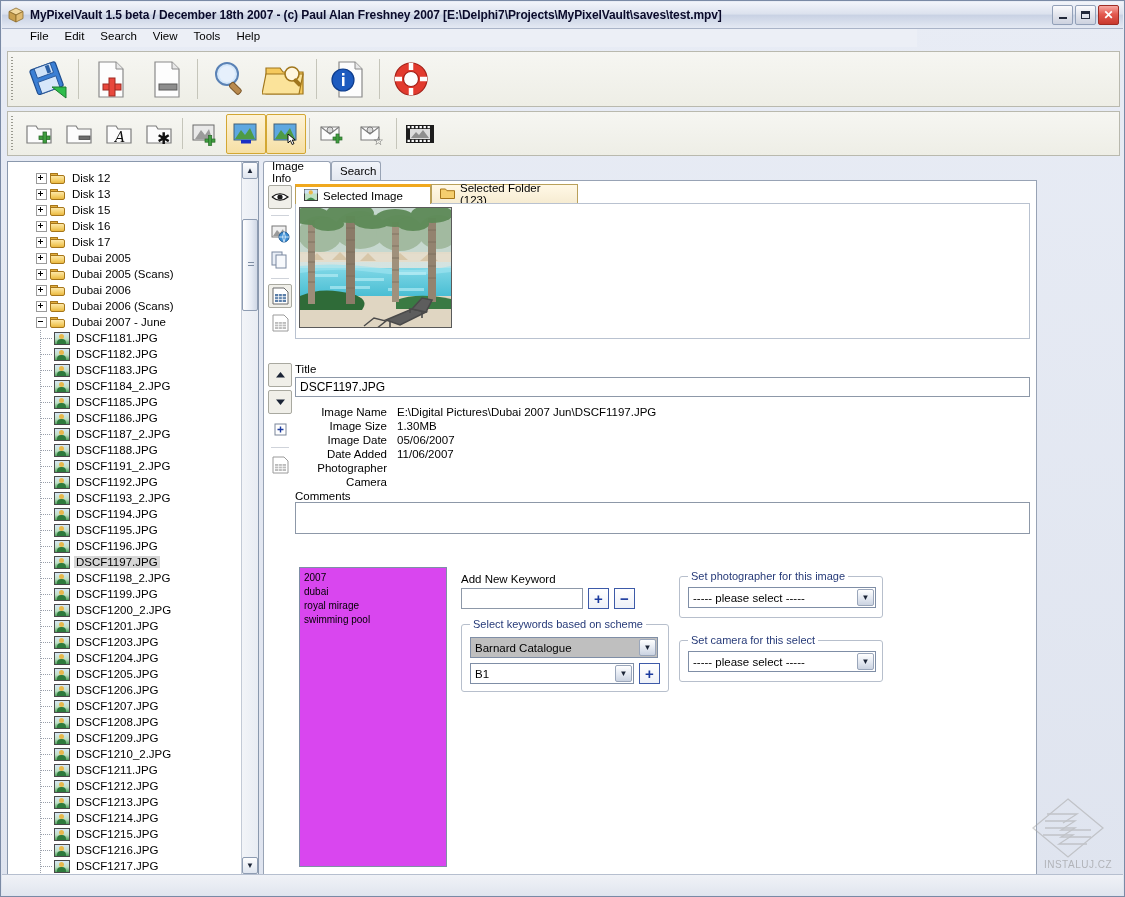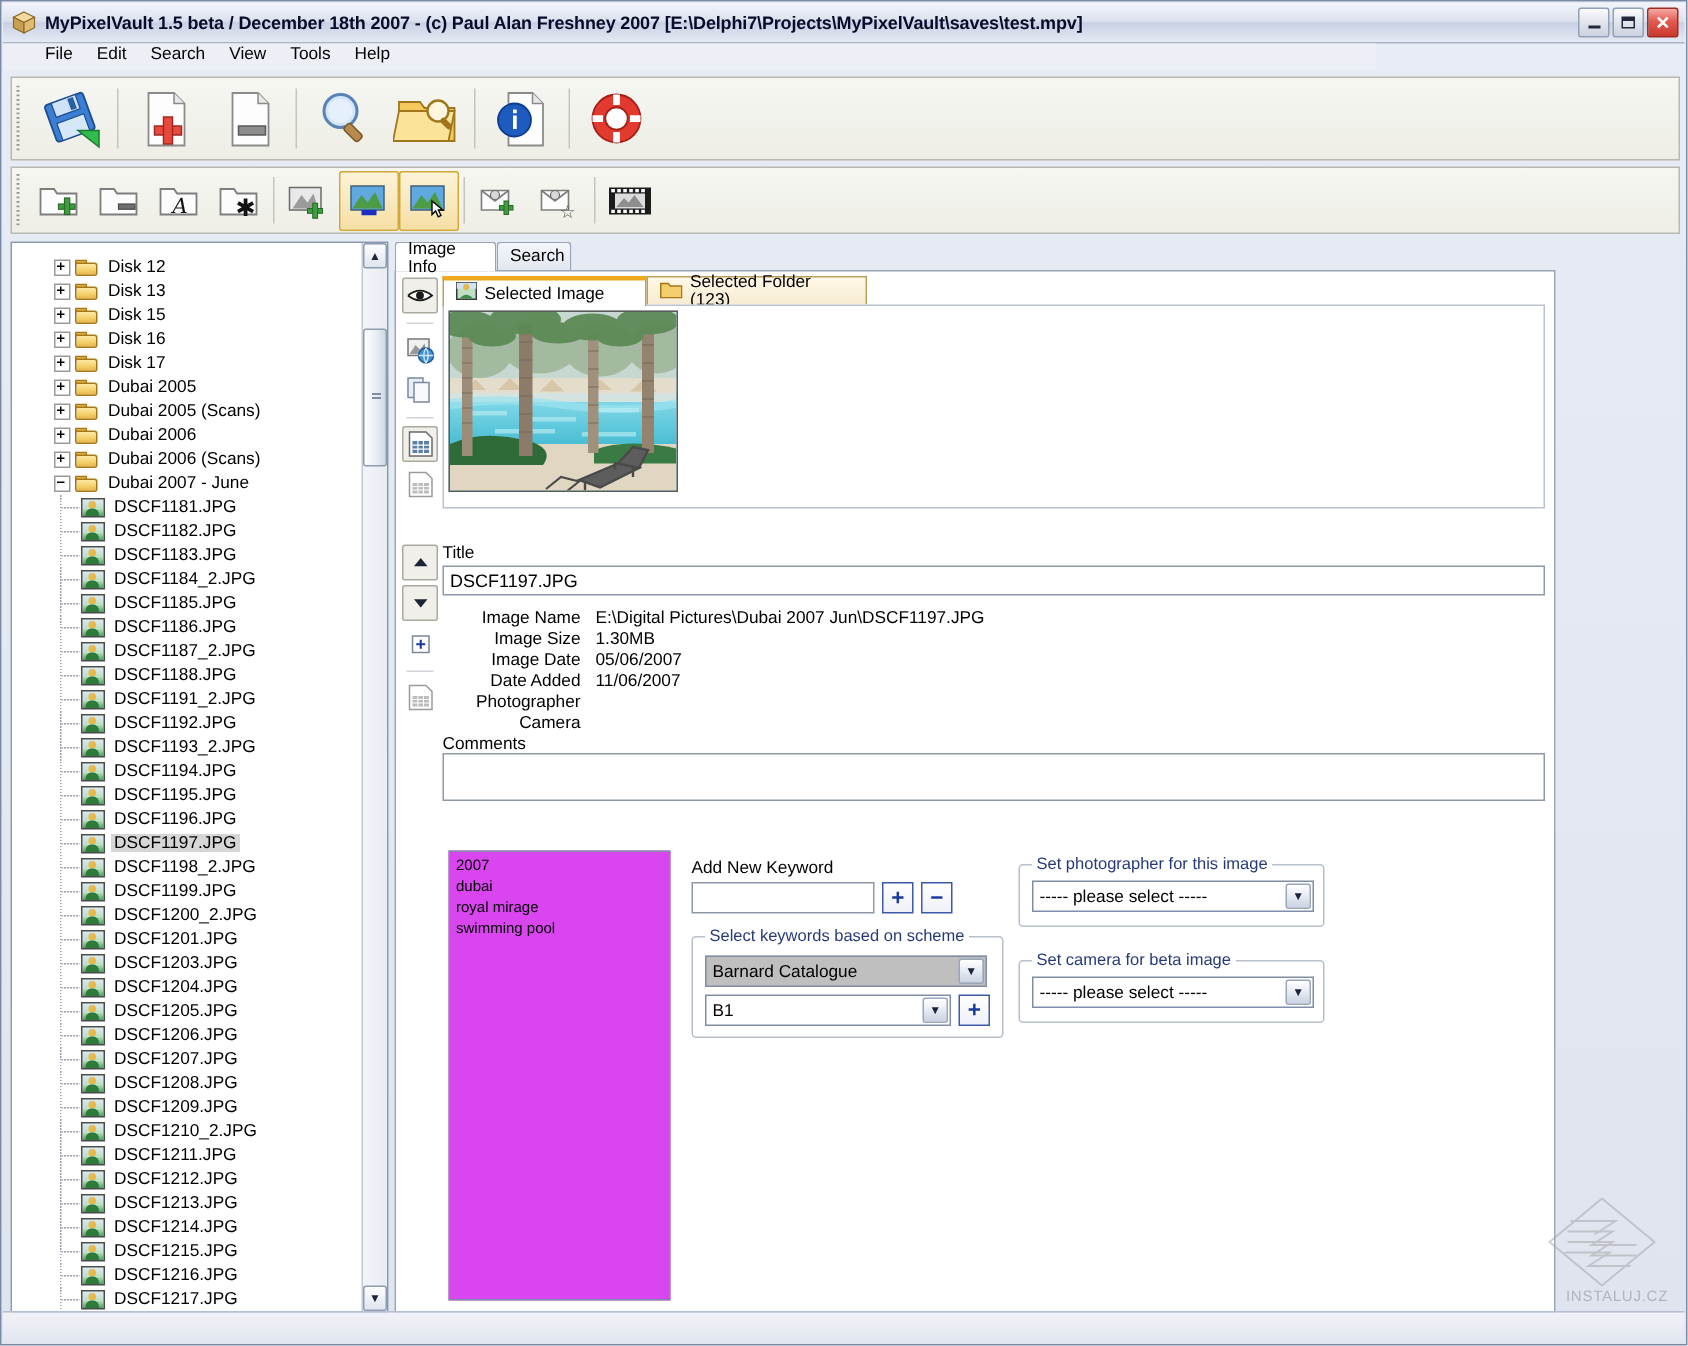--- a/index.html
+++ b/index.html
@@ -1111,21 +1111,21 @@
 
           <div class="grp" style="left:384px;top:9px;width:204px;height:42px;">
             <span class="grp-title">Set photographer for this image</span>
             <div class="combo" style="position:absolute;left:8px;top:10px;width:188px;">
               <span>----- please select -----</span>
               <span class="arrow">▼</span>
             </div>
           </div>
 
           <div class="grp" style="left:384px;top:73px;width:204px;height:42px;">
-            <span class="grp-title">Set camera for beta image</span>
+            <span class="grp-title">Set camera for this select</span>
             <div class="combo" style="position:absolute;left:8px;top:10px;width:188px;">
               <span>----- please select -----</span>
               <span class="arrow">▼</span>
             </div>
           </div>
 
         </div>
       </div>
     </div>
   </div>

